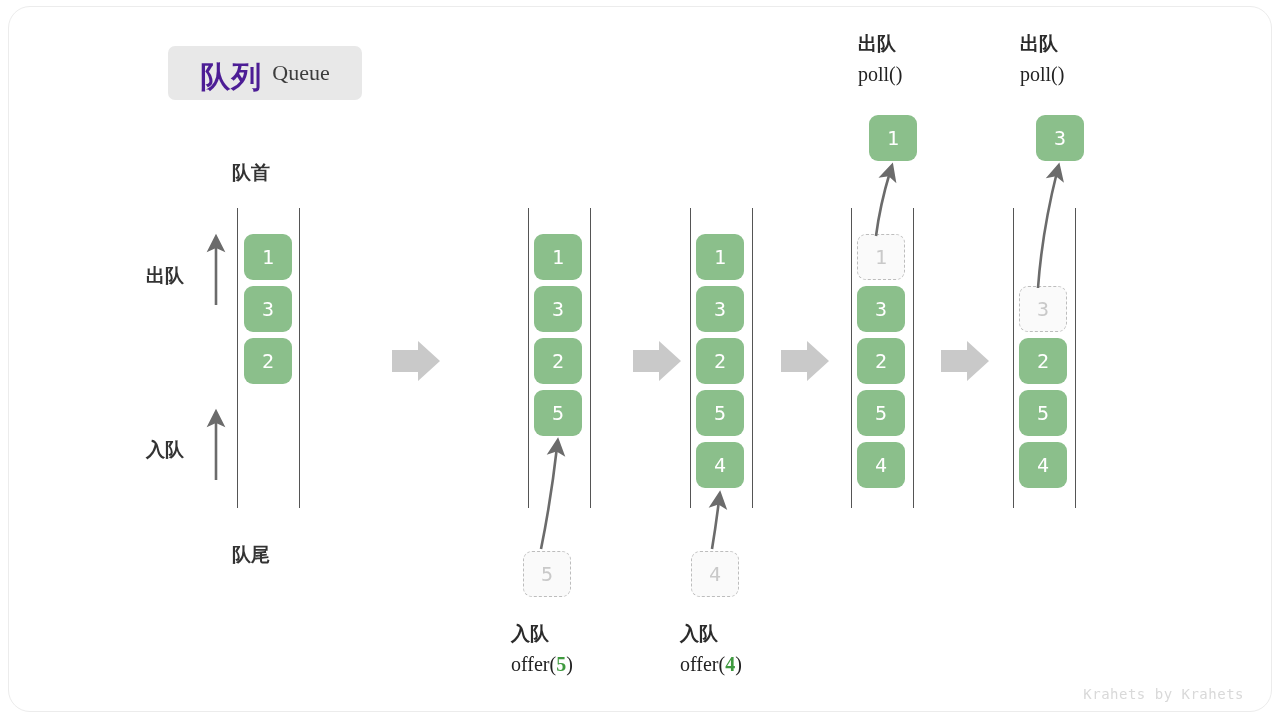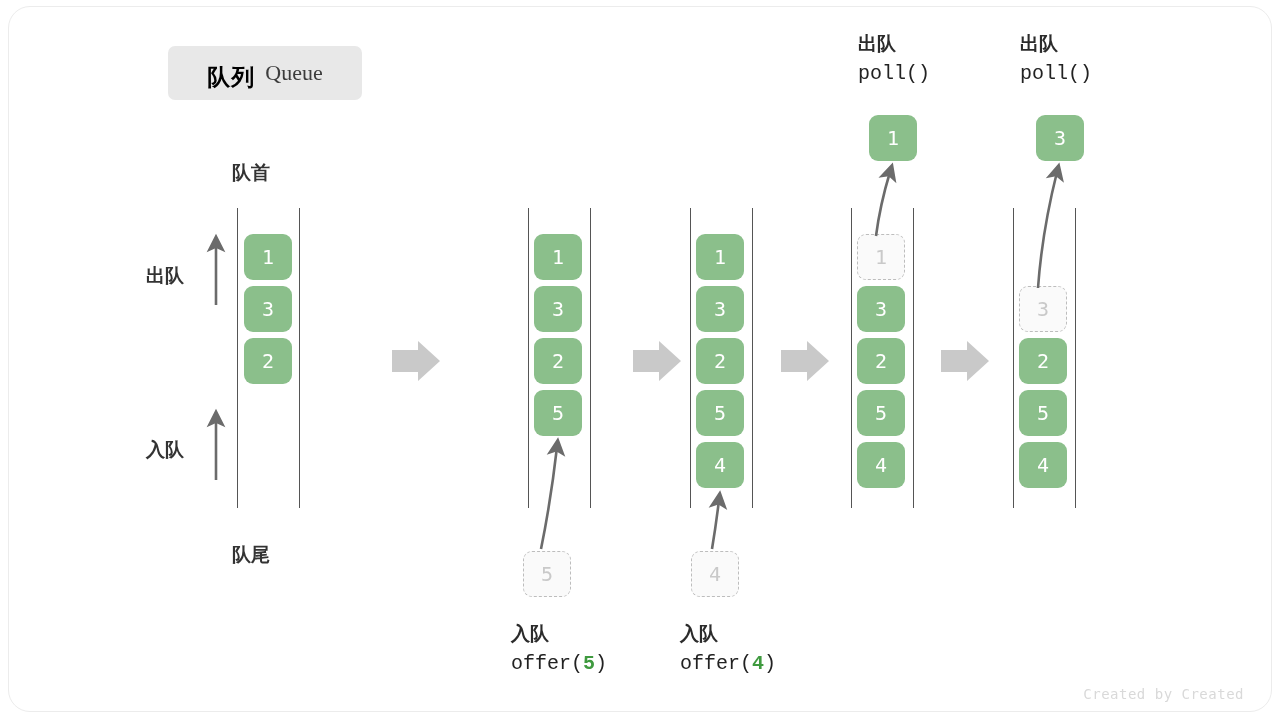--- a/index.html
+++ b/index.html
@@ -24,21 +24,21 @@
   
   .title-badge{
     position:absolute;left:168px;top:46px;
     width:194px;height:54px;
     background:#e8e8e8;
     border-radius:7px;
     display:flex;align-items:center;justify-content:center;
     gap:10px;
   }
   .title-cn{
-    font-size:23px;font-weight:bold;color:#000000;letter-spacing:1px;margin-top:8px;
+    font-size:30px;font-weight:bold;color:#4c1d95;letter-spacing:1px;margin-top:8px;
   }
   .title-en{
     font-family:Liberation Serif, serif;
     font-size:22px;color:#3d3d3d;
   }
   
   .panel{position:absolute;top:0;left:0;}
   .rail{
     position:absolute;
     width:1px;background:#555;
@@ -77,21 +77,21 @@
     position:absolute;
     white-space:nowrap;
     line-height:1.5;
   }
   .op-cn{
     display:block;
     font-size:19px;font-weight:bold;color:#2b2b2b;
   }
   .op-code{
     display:block;
-    font-family:Liberation Mono, monospace;
+    font-family:Liberation Serif, serif;
     font-size:20px;color:#222;
   }
   .op-code .arg{color:#3f9a3f;font-weight:bold;}
   
   .watermark{
     position:absolute;right:36px;bottom:18px;
     font-family:"DejaVu Sans Mono","Liberation Mono",monospace;
     font-size:14px;color:#d9d9d9;
     letter-spacing:.5px;
   }
@@ -225,14 +225,14 @@
 
     <g>
       <path d="M876,236 Q880,205 890,172" fill="none" stroke="#6b6b6b" stroke-width="2.6" marker-end="url(#thin-arrow)"></path>
     </g>
 
     <g>
       <path d="M1038,288 Q1042,232 1057,172" fill="none" stroke="#6b6b6b" stroke-width="2.6" marker-end="url(#thin-arrow)"></path>
     </g>
   </svg>
 
-  <div class="watermark">Created by Created</div>
+  <div class="watermark">Krahets by Krahets</div>
 </div>
 
 </body></html>

